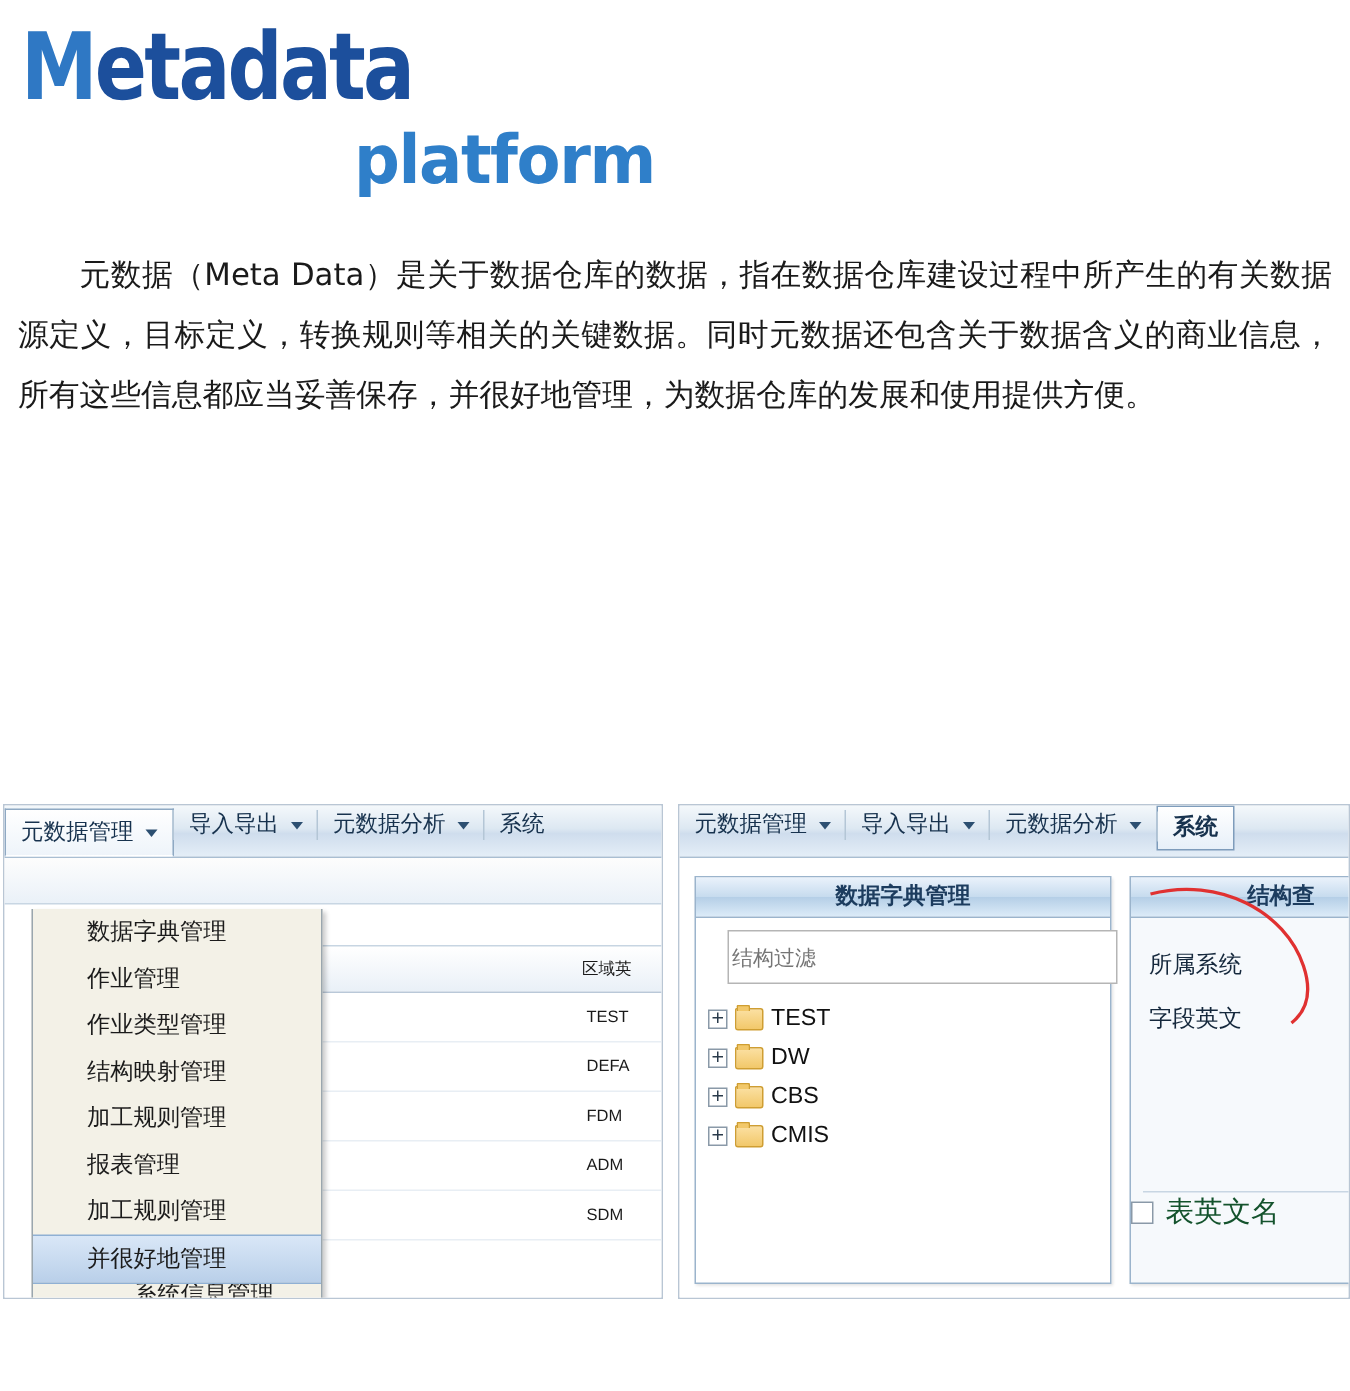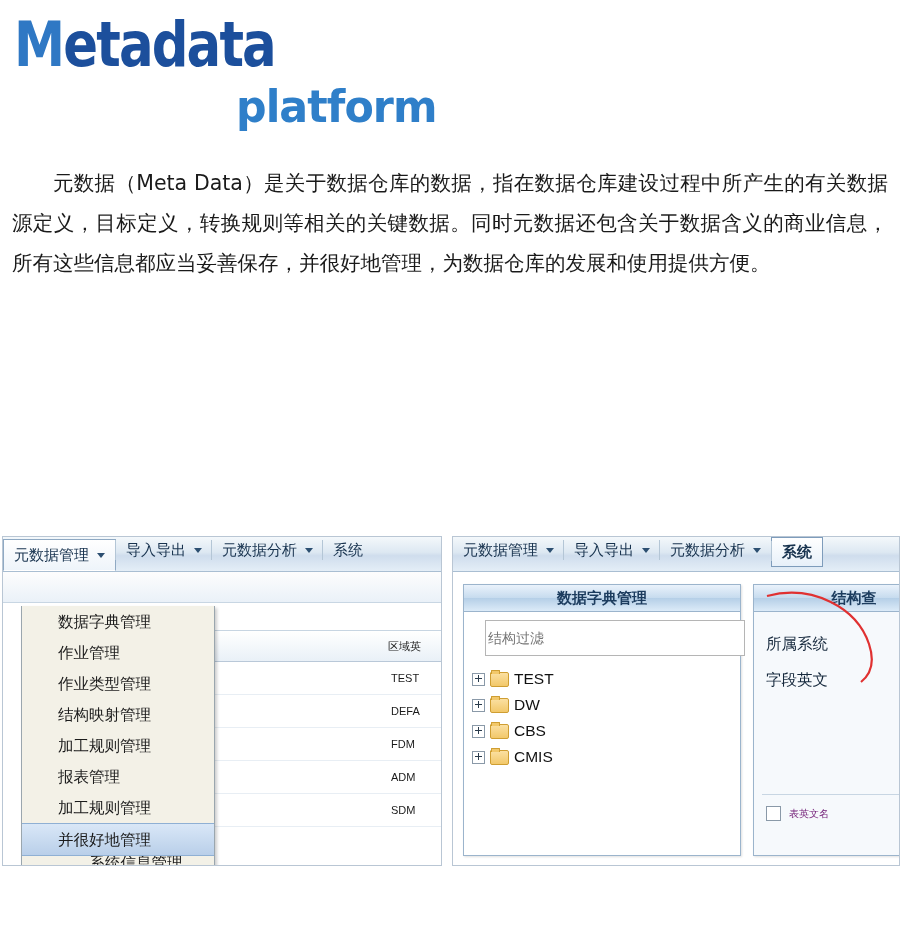--- a/index.html
+++ b/index.html
@@ -337,27 +337,27 @@
     font-size: 15.5px;
     color: #15283c;
   }
   .struct-row {
     height: 36px;
     line-height: 36px;
     white-space: nowrap;
   }
   .struct-check {
     position: absolute;
-    left: 12px;
+    left: 0;
     bottom: 34px;
     display: flex;
     align-items: center;
     gap: 8px;
-    font-size: 10px;
-    color: #701a75;
+    font-size: 19px;
+    color: #14532d;
     white-space: nowrap;
   }
   .checkbox {
     width: 13px;
     height: 13px;
     border: 1px solid #8a99a8;
     background: #ffffff;
     flex: 0 0 auto;
   }
   .struct-sep {

